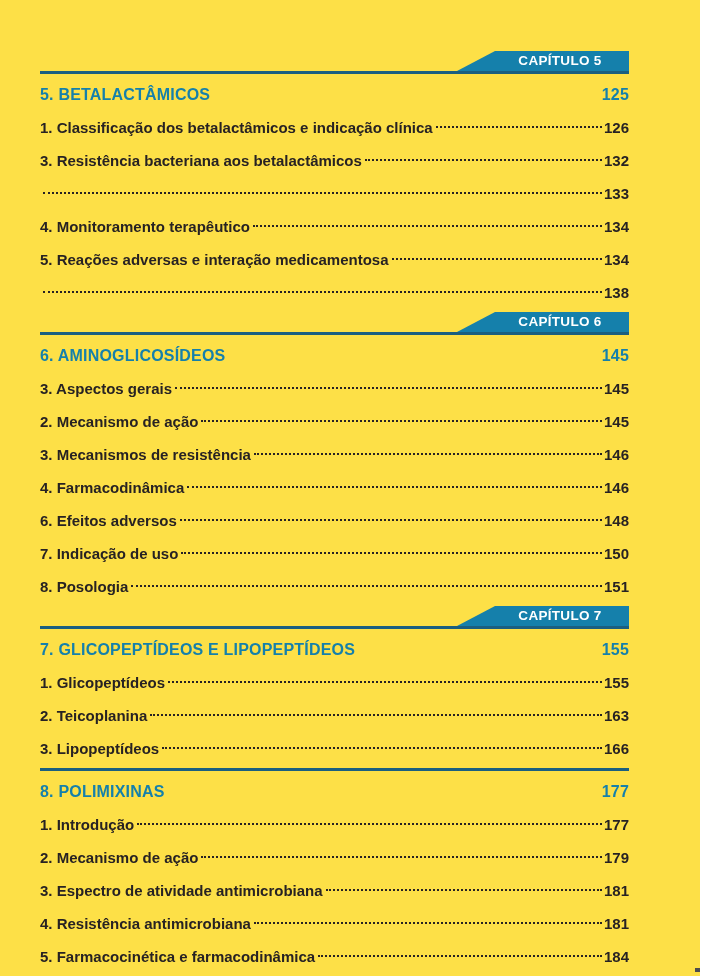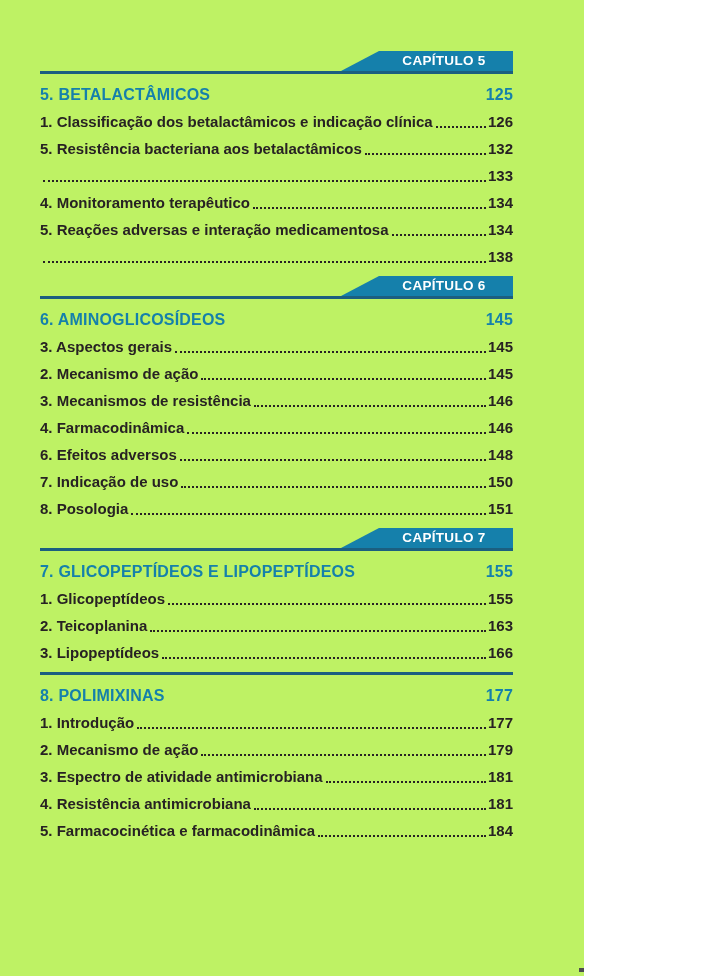--- a/index.html
+++ b/index.html
@@ -9,24 +9,24 @@
   }
   html,body{margin:0;padding:0;background:#ffffff;}
   body{
     width:708px;height:976px;
     font-family:"Liberation Sans",sans-serif;
     color:var(--text);
     overflow:hidden;
   }
   .page{
     position:relative;
-    width:584px;height:976px;
+    width:700px;height:976px;
     box-sizing:border-box;
     padding:51px 71px 0 40px;
-    background:#bef264;
+    background:#fde047;
   }
   .section + .section{margin-top:10px;}
   .banner-row{position:relative;height:20px;}
   .banner{
     position:absolute;right:0;top:0;
     height:20px;width:172px;
     background:var(--accent);
     clip-path:polygon(38px 0, 100% 0, 100% 100%, 0 100%);
     display:flex;align-items:center;justify-content:center;
     box-sizing:border-box;padding-left:34px;
@@ -35,22 +35,22 @@
     color:#ffffff;font-weight:bold;font-size:13.5px;
     letter-spacing:.3px;line-height:1;white-space:nowrap;
   }
   .rule{height:3px;background:var(--rule);}
   .heading{
     display:flex;justify-content:space-between;align-items:flex-end;
     margin-top:11px;line-height:19px;
     color:var(--accent);font-weight:bold;font-size:16px;letter-spacing:.2px;
   }
   .entry{
-    display:flex;align-items:flex-end;
-    margin-top:9px;line-height:18px;
+    display:flex;align-items:center;
+    margin-top:15px;line-height:18px;
     font-size:15px;font-weight:bold;color:var(--text);
   }
   .entry .title{white-space:nowrap;}
   .leader{
     flex:1 1 auto;
     border-bottom:2px dotted var(--text);
     margin:0 2px 3px 3px;
     min-width:12px;
   }
   .pagenum{white-space:nowrap;}
@@ -76,21 +76,21 @@
       <span class="pagenum">125</span>
     </div>
     <div>
   <div class="entry">
     <span class="title">1. Classificação dos betalactâmicos e indicação clínica</span>
     <span class="leader"></span>
     <span class="pagenum">126</span>
   </div>
 
   <div class="entry">
-    <span class="title">5. Resistência bacteriana aos betalactâmicos</span>
+    <span class="title">3. Resistência bacteriana aos betalactâmicos</span>
     <span class="leader"></span>
     <span class="pagenum">132</span>
   </div>
 
   <div class="entry">
     <span class="leader"></span>
     <span class="pagenum">133</span>
   </div>
 
   <div class="entry">

